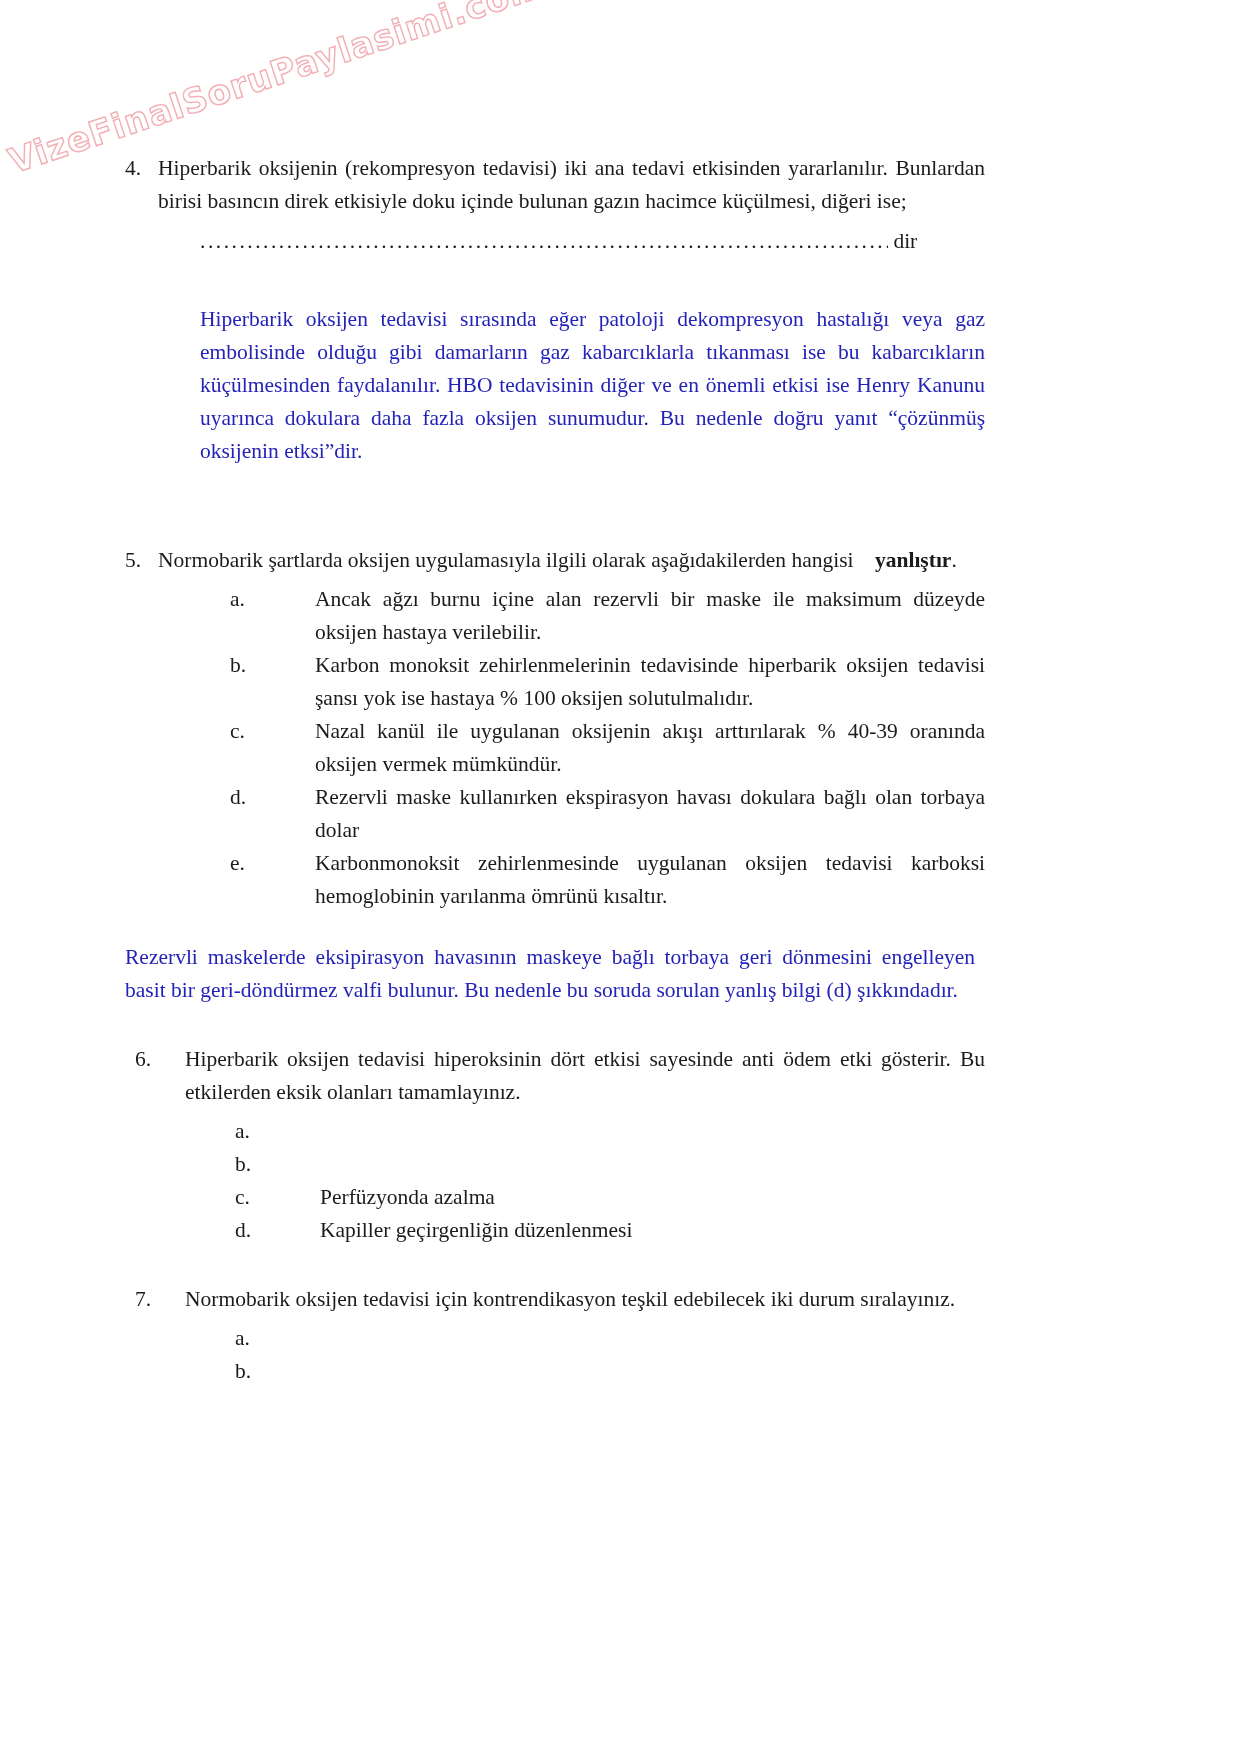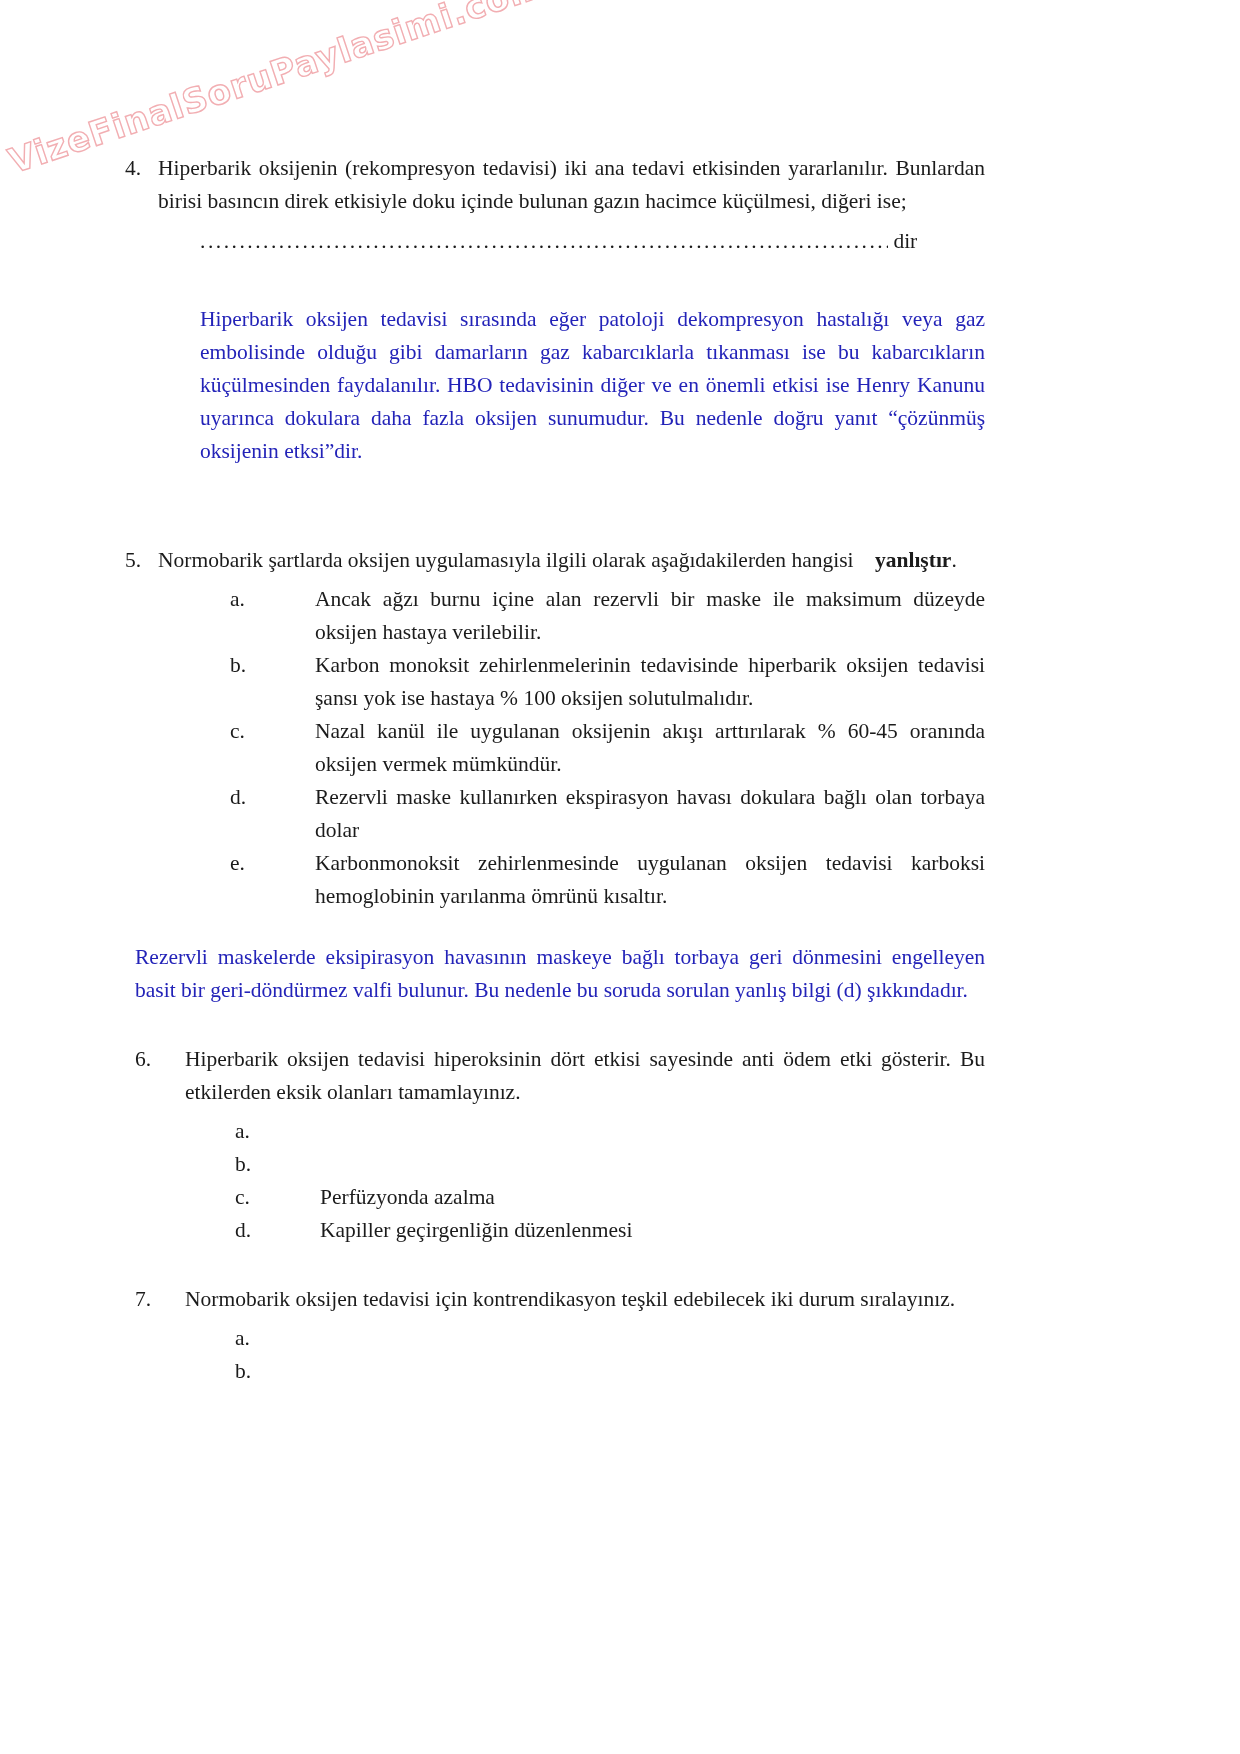--- a/index.html
+++ b/index.html
@@ -45,21 +45,21 @@
     overflow:hidden;
     vertical-align:bottom;
     letter-spacing:2.5px;
     white-space:nowrap;
   }
   .answer {
     color:var(--answer-blue, #2323b8);
     margin-top:45px;
   }
   .answer.indented { margin-left:75px; width:785px; }
-  .answer.full { margin-left:10px; width:850px; }
+  .answer.full { margin-left:0; width:850px; }
   .options { margin-top:6px; }
   .option-row { display:flex; margin-left:105px; }
   .option-row.q6 { margin-left:110px; }
   .option-letter { flex:0 0 37px; }
   .option-text { flex:1;margin-left:48px; }
   .mt-q5 { margin-top:76px; }
   .mt-ans5 { margin-top:28px; }
   .mt-q6 { margin-top:36px; }
   .mt-ans6 { margin-top:40px; }
   .mt-q7 { margin-top:36px; }
@@ -97,21 +97,21 @@
         <div class="option-row">
           <span class="option-letter">a.</span>
           <div class="option-text justify">Ancak ağzı burnu içine alan rezervli bir maske ile maksimum düzeyde oksijen hastaya verilebilir.</div>
         </div>
         <div class="option-row">
           <span class="option-letter">b.</span>
           <div class="option-text justify">Karbon monoksit zehirlenmelerinin tedavisinde hiperbarik oksijen tedavisi şansı yok ise hastaya % 100 oksijen solutulmalıdır.</div>
         </div>
         <div class="option-row">
           <span class="option-letter">c.</span>
-          <div class="option-text justify">Nazal kanül ile uygulanan oksijenin akışı arttırılarak % 60-45 oranında oksijen vermek mümkündür.</div>
+          <div class="option-text justify">Nazal kanül ile uygulanan oksijenin akışı arttırılarak % 40-39 oranında oksijen vermek mümkündür.</div>
         </div>
         <div class="option-row">
           <span class="option-letter">d.</span>
           <div class="option-text justify">Rezervli maske kullanırken ekspirasyon havası dokulara bağlı olan torbaya dolar</div>
         </div>
         <div class="option-row">
           <span class="option-letter">e.</span>
           <div class="option-text justify">Karbonmonoksit zehirlenmesinde uygulanan oksijen tedavisi karboksi hemoglobinin yarılanma ömrünü kısaltır.</div>
         </div>
       </div>

